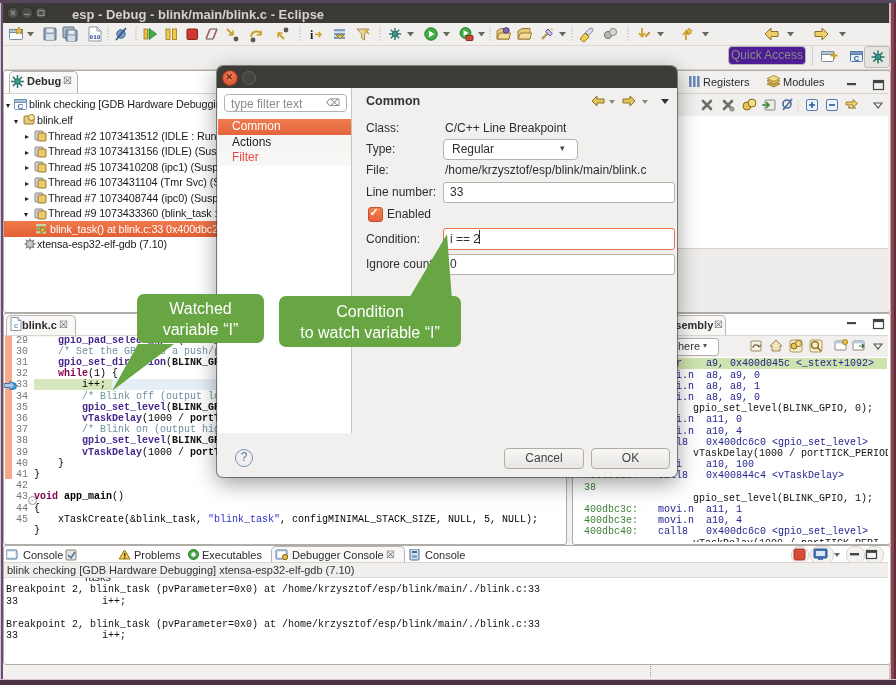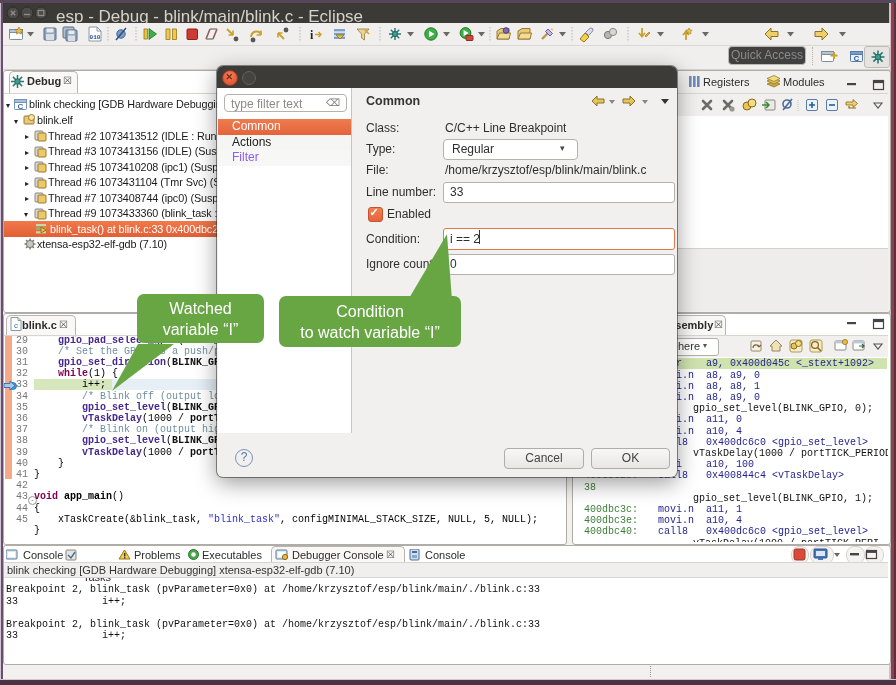--- a/index.html
+++ b/index.html
@@ -37,21 +37,21 @@
 <div class="s" style="left:0;top:680px;width:896px;height:5px;background:#4a3444;"></div>
 
 <svg class="s" style="left:6px;top:6px;" width="42" height="14" viewBox="0 0 42 14">
 <circle cx="7" cy="7" r="6" fill="#4d4b47" stroke="#2e2d29"></circle>
     <path d="M4.8 4.8 L9.2 9.2 M9.2 4.8 L4.8 9.2" stroke="#8f8d88" stroke-width="1.3"></path>
 <circle cx="21" cy="7" r="6" fill="#4d4b47" stroke="#2e2d29"></circle>
     <path d="M18 8.5 L24 8.5" stroke="#8f8d88" stroke-width="1.3"></path>
 <circle cx="35" cy="7" r="6" fill="#4d4b47" stroke="#2e2d29"></circle>
     <rect x="32.2" y="4.5" width="5.6" height="5" fill="none" stroke="#8f8d88" stroke-width="1.2"></rect>
 </svg>
-<div class="s" style="left:56px;top:6.5px;font-size:17px;font-weight:normal;color:#d6d2ca;">esp - Debug - blink/main/blink.c - Eclipse</div>
+<div class="s" style="left:72px;top:6.5px;font-size:13px;font-weight:bold;color:#d6d2ca;">esp - Debug - blink/main/blink.c - Eclipse</div>
 
 <div class="s" style="left:3px;top:23px;width:887px;height:22px;background:#f0efed;border-bottom:1px solid #dbd8d4;" id="toolbar1"></div>
 <div class="s" style="left:3px;top:46px;width:887px;height:23px;background:#f0efed;border-bottom:1px solid #d4d1cd;"></div>
 <div id="icons">
 <svg class="s" style="left:3px;top:23px;" width="887" height="22" viewBox="0 0 887 22">
  <g transform="translate(6,4)">
         <rect x="0.5" y="2.5" width="13" height="10" rx="1" fill="#fdfdfc" stroke="#7a8ea2"></rect>
         <rect x="0.5" y="2.5" width="13" height="3" fill="#b8c6d4" stroke="#7a8ea2"></rect>
         <path d="M10 0 l1.2 2.4 2.6 .3 -1.9 1.8 .5 2.6 -2.4 -1.3 -2.4 1.3 .5 -2.6 -1.9 -1.8 2.6 -.3 z" fill="#f0c040" stroke="#8a6a10" stroke-width="0.6"></path>
       </g>
@@ -207,21 +207,21 @@
           <line x1="8" y1="1.5" x2="8" y2="14.5"></line>
           <line x1="1.5" y1="8" x2="14.5" y2="8"></line>
           <line x1="3.4" y1="3.4" x2="12.6" y2="12.6"></line>
           <line x1="3.4" y1="12.6" x2="12.6" y2="3.4"></line>
         </g>
         <circle cx="8" cy="8" r="2.8" fill="#3e9a8e" stroke="#1f6a60"></circle>
       </g>
 </svg>
 </div>
 
-<div class="s" style="left:728px;top:46px;width:76px;height:17px;background:#404040;border:1px solid #bbb8b3;border-radius:4px;
+<div class="s" style="left:728px;top:46px;width:76px;height:17px;background:#4c1d95;border:1px solid #bbb8b3;border-radius:4px;
  font-size:12px;color:#8d8a85;text-align:center;line-height:17px;">Quick Access</div>
 <div class="sep" style="left:812px;top:47px;height:18px;"></div>
 
 <div class="panel" style="left:3px;top:70px;width:562px;height:241px;"></div>
 <div class="tab" style="left:9px;top:71px;width:67px;height:22px;"></div>
 <svg class="s" style="left:10px;top:74px;" width="15" height="15" viewBox="0 0 15 15">
     <g stroke="#2e7a72" stroke-width="1.5">
       <line x1="7.5" y1="1" x2="7.5" y2="14"></line>
       <line x1="1" y1="7.5" x2="14" y2="7.5"></line>
       <line x1="2.9" y1="2.9" x2="12.1" y2="12.1"></line>
@@ -606,21 +606,21 @@
  <div class="s" style="left:5px;top:4px;width:14px;height:14px;border-radius:50%;background:radial-gradient(circle at 50% 35%,#f0835c,#e05837 70%);border:1px solid #9c3a20;"></div>
  <div class="s" style="left:8.5px;top:6.5px;width:9px;height:9px;color:#74260f;font-size:9px;font-weight:bold;line-height:9px;">✕</div>
  <div class="s" style="left:25px;top:5px;width:12px;height:12px;border-radius:50%;background:#45443f;border:1px solid #62615b;"></div>
 
  <div class="s" style="left:1px;top:22px;width:133px;height:345px;background:#fff;"></div>
  <div class="inp" style="left:7px;top:28px;width:121px;height:16px;border-radius:4px;"></div>
  <div class="s" style="left:14px;top:31px;font-size:12px;color:#8d8a85;">type filter text</div>
  <div class="s" style="left:109px;top:31px;font-size:10px;color:#777;">⌫</div>
  <div class="s" style="left:1px;top:53px;width:133px;height:15.5px;background:linear-gradient(#ef7c4e,#e4643c);color:#fff;font-size:12px;line-height:15px;padding-left:14px;box-sizing:border-box;">Common</div>
  <div class="s" style="left:1px;top:68.5px;width:133px;height:15.5px;background:#f5f5f4;color:#222;font-size:12px;line-height:15px;padding-left:14px;box-sizing:border-box;">Actions</div>
- <div class="s" style="left:1px;top:84px;width:133px;height:15.5px;background:#f7f7f6;color:#8b5cf6;font-size:12px;line-height:15px;padding-left:14px;box-sizing:border-box;">Filter</div>
+ <div class="s" style="left:1px;top:84px;width:133px;height:15.5px;background:#f7f7f6;color:#ef4444;font-size:12px;line-height:15px;padding-left:14px;box-sizing:border-box;">Filter</div>
  <div class="s" style="left:134px;top:22px;width:1px;height:345px;background:#c8c5c0;"></div>
 
  <div class="s" style="left:149px;top:28px;font-size:12.5px;font-weight:bold;color:#333;">Common</div>
  <svg class="s" style="left:372px;top:29px;" width="102" height="12" viewBox="0 0 102 12">
    <path d="M8 1 L3 6 L8 11 L8 8 L15 8 L15 4 L8 4 Z" fill="#e7c35c" stroke="#8a7326" stroke-width="1"></path>
    <path d="M20 5 l6 0 l-3 4 z" fill="#8a8883"></path>
    <path d="M41 1 L46 6 L41 11 L41 8 L34 8 L34 4 L41 4 Z" fill="#e7c35c" stroke="#8a7326" stroke-width="1"></path>
    <path d="M53 5 l6 0 l-3 4 z" fill="#8a8883"></path>
    <path d="M72 4 l8 0 l-4 5 z" fill="#333"></path>
  </svg>

